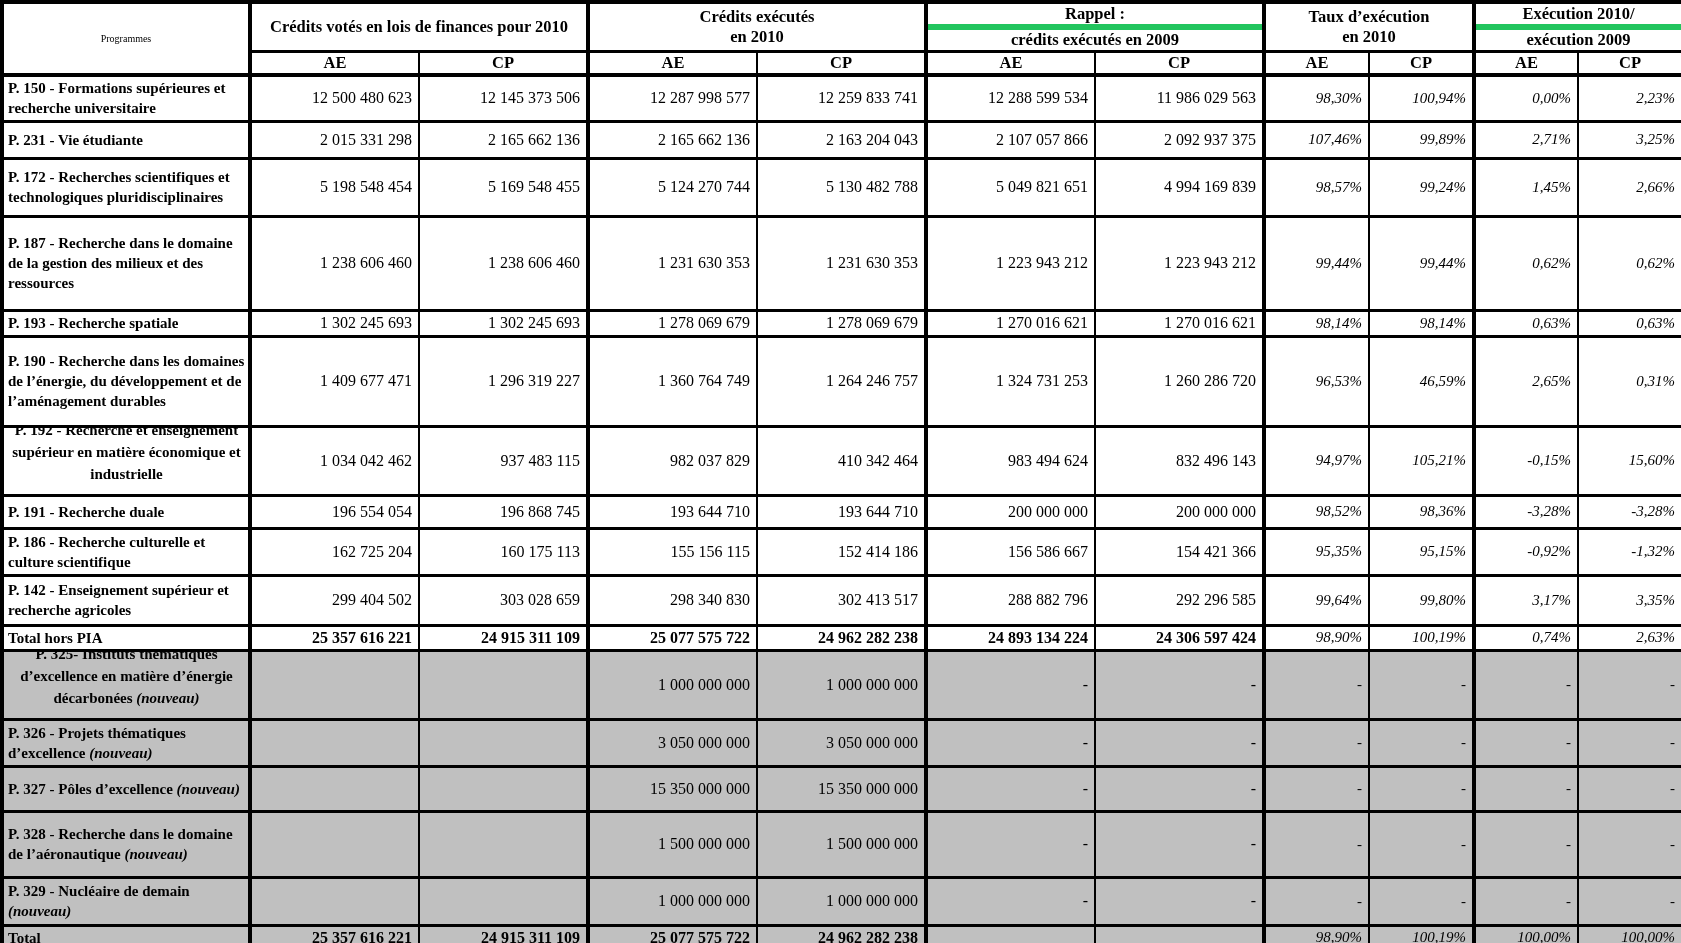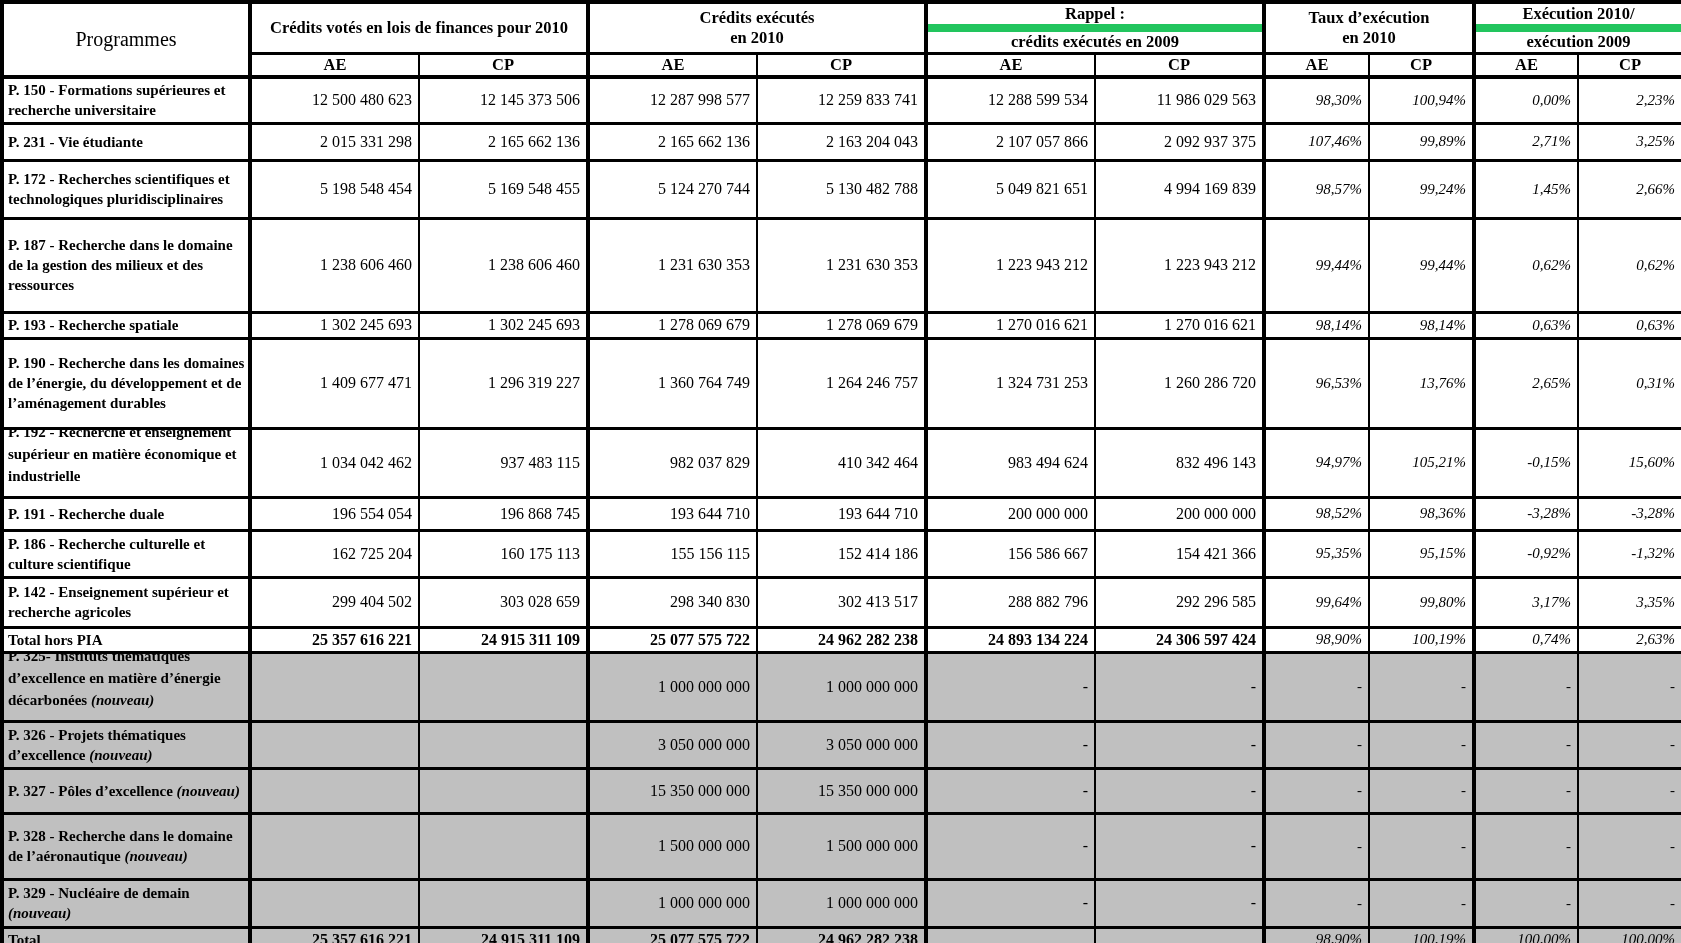--- a/index.html
+++ b/index.html
@@ -4,25 +4,25 @@
 <style>
   html,body { margin:0; padding:0; background:#fff; }
   body { width:1681px; font-family:"Liberation Serif", serif; color:#000; }
   table { border-collapse:collapse; table-layout:fixed; width:1681px; border:4px solid #000; }
   th, td { border:2px solid #000; border-top-width:3px; border-bottom-width:3px; padding:0; overflow:hidden; }
   .ge { border-right-width:4px; }           
 
   
   thead tr.grow { height:45px; }
   thead tr.srow { height:20px; }
-  .prog-h { font-weight:normal; font-size:20px; text-align:center; vertical-align:middle; border-bottom-width:4px; }
+  .prog-h { font-weight:normal; font-size:10px; text-align:center; vertical-align:middle; border-bottom-width:4px; }
   .grp { font-weight:bold; font-size:16.5px; text-align:center; vertical-align:middle; border-bottom-width:2px; }
   .g1,.g2 { display:block; line-height:20px; }
   .g2:empty { display:none; }
-  .rule .g1 { border-bottom:8px solid #22c55e; }
+  .rule .g1 { border-bottom:6px solid #22c55e; }
   .sub { font-weight:bold; font-size:16.5px; text-align:center; vertical-align:middle; border-bottom-width:4px; }
 
   
   tbody tr:nth-child(1){height:46px} tbody tr:nth-child(2){height:37px}
   tbody tr:nth-child(3){height:58px} tbody tr:nth-child(4){height:94px}
   tbody tr:nth-child(5){height:26px} tbody tr:nth-child(6){height:90px}
   tbody tr:nth-child(7){height:68px} tbody tr:nth-child(8){height:33px}
   tbody tr:nth-child(9){height:47px} tbody tr:nth-child(10){height:50px}
   tbody tr:nth-child(11){height:24px} tbody tr:nth-child(12){height:68px}
   tbody tr:nth-child(13){height:47px} tbody tr:nth-child(14){height:45px}
@@ -33,21 +33,21 @@
   .nm-in { display:block; line-height:20px; }
   .nm-nouveau { font-style:italic; }
   .num { text-align:right; font-size:16px; padding-right:6px; white-space:nowrap; vertical-align:middle; }
   .pct { text-align:right; font-size:15px; font-style:italic; padding-right:6px; white-space:nowrap; vertical-align:middle; }
 
   tr.total .num { font-weight:bold; }
   tr.gray th, tr.gray td { background:#c0c0c0; }
 
   
   tr.clipped .nm { vertical-align:top; padding-top:0; padding-bottom:0; }
-  tr.clipped .nm-wrap { height:66px; overflow:hidden; }
+  tr.clipped .nm-wrap { height:66px; overflow:hidden;text-align:center; }
   tr.clipped .nm-in { line-height:22px; margin-top:-9px; }
 </style>
 </head>
 <body>
 
 <table>
   <colgroup>
     <col style="width:248px">
     <col style="width:169px">
       <col style="width:169px">
@@ -191,21 +191,21 @@
             <span class="nm-in"><span class="nm-name">P. 190 - Recherche dans les domaines de l’énergie, du développement et de l’aménagement durables</span></span>
           </div>
     </th>
     <td class="num">1 409 677 471</td>
     <td class="num ge">1 296 319 227</td>
     <td class="num">1 360 764 749</td>
     <td class="num ge">1 264 246 757</td>
     <td class="num">1 324 731 253</td>
     <td class="num ge">1 260 286 720</td>
     <td class="pct">96,53%</td>
-    <td class="pct ge">13,76%</td>
+    <td class="pct ge">46,59%</td>
     <td class="pct">2,65%</td>
     <td class="pct">0,31%</td>
   </tr>
       <tr class="clipped">
     <th class="nm ge">
       <div class="nm-wrap">
             <span class="nm-in"><span class="nm-name">P. 192 - Recherche et enseignement supérieur en matière économique et industrielle</span></span>
           </div>
     </th>
     <td class="num">1 034 042 462</td>

